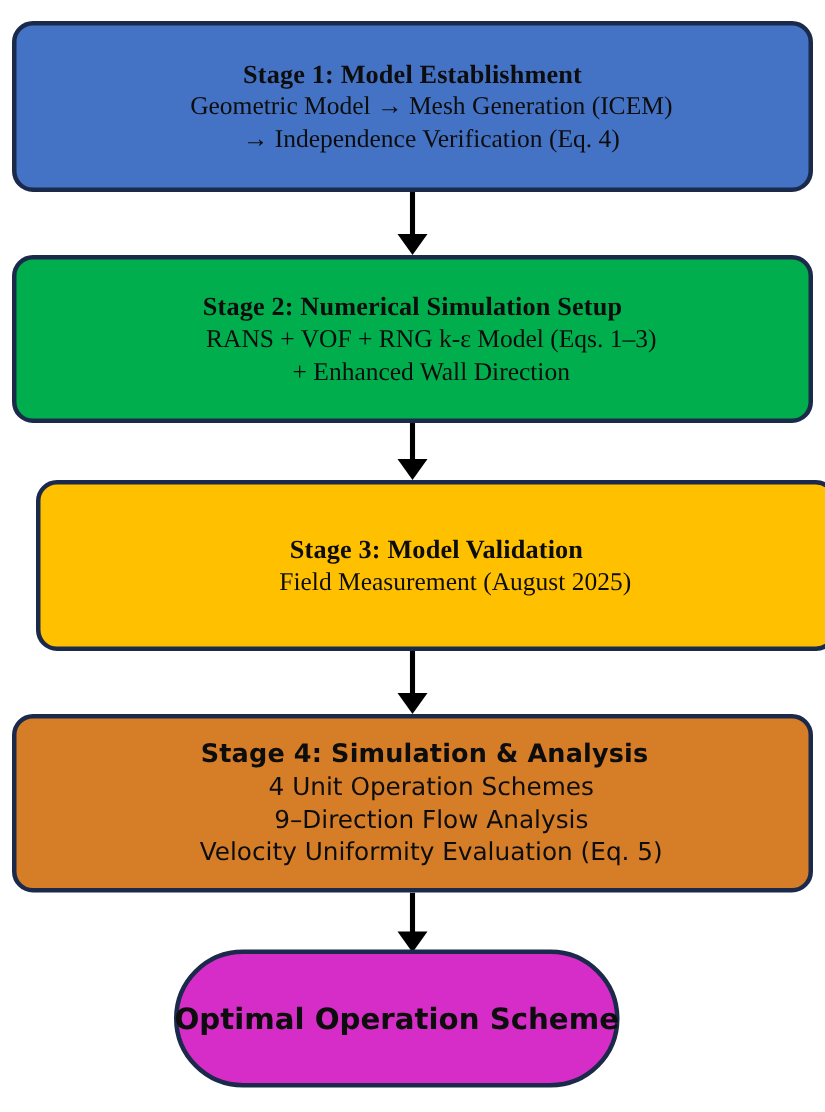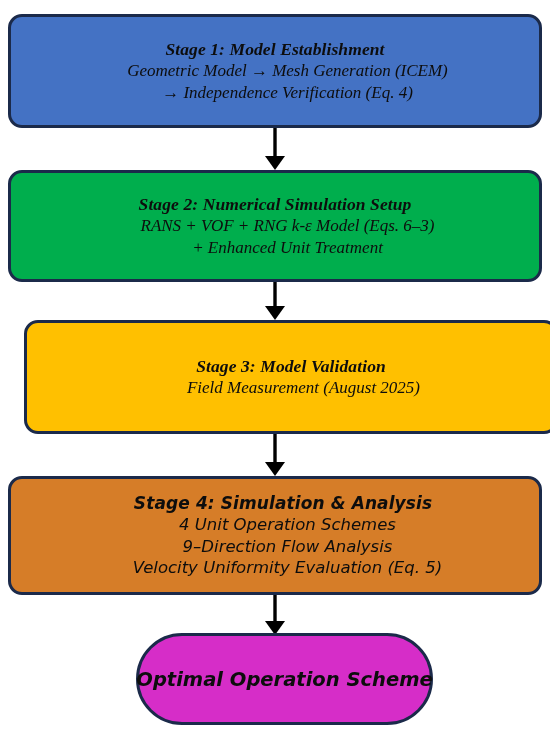--- a/index.html
+++ b/index.html
@@ -10,21 +10,20 @@
   body {
     width: 550px;
     height: 741px;
     font-family: "Liberation Serif", "DejaVu Serif", serif;
     overflow: hidden;
   }
   #flow {
     position: relative;
     width: 550px;
     height: 741px;
-    font-style: italic;
   }
 
   
   .node {
     position: absolute;
     box-sizing: border-box;
     border: 3px solid #1b2a4a;
     border-radius: 14px;
     display: flex;
     flex-direction: column;
@@ -100,22 +99,22 @@
 
   <div class="connector" style="top:128px; height:42px;">
     <svg width="550" height="42" viewBox="0 0 550 42">
       <line x1="275" y1="0" x2="275" y2="30" stroke="#000000" stroke-width="3.4"></line>
       <polygon points="265,28 285,28 275,42" fill="#000000"></polygon>
     </svg>
   </div>
 
   <div class="node serif" id="node-stage-2" style="left: 8px; top: 170px; width: 534px; height: 112px; background: rgb(0, 174, 77); border-color: rgb(27, 42, 74);">
     <div class="title">Stage 2: Numerical Simulation Setup</div>
-    <div class="line">RANS + VOF + RNG k-ε Model (Eqs. 6–3)</div>
-    <div class="line">+ Enhanced Unit Treatment</div>
+    <div class="line">RANS + VOF + RNG k-ε Model (Eqs. 1–3)</div>
+    <div class="line">+ Enhanced Wall Direction</div>
   </div>
 
   <div class="connector" style="top:282px; height:38px;">
     <svg width="550" height="38" viewBox="0 0 550 38">
       <line x1="275" y1="0" x2="275" y2="26" stroke="#000000" stroke-width="3.4"></line>
       <polygon points="265,24 285,24 275,38" fill="#000000"></polygon>
     </svg>
   </div>
 
   <div class="node serif" id="node-stage-3" style="left: 24px; top: 320px; width: 534px; height: 114px; background: rgb(255, 192, 0); border-color: rgb(27, 42, 74);">
@@ -137,17 +136,17 @@
     <div class="line">Velocity Uniformity Evaluation (Eq. 5)</div>
   </div>
 
   <div class="connector" style="top:595px; height:40px;">
     <svg width="550" height="40" viewBox="0 0 550 40">
       <line x1="275" y1="0" x2="275" y2="28" stroke="#000000" stroke-width="3.4"></line>
       <polygon points="265,26 285,26 275,40" fill="#000000"></polygon>
     </svg>
   </div>
 
-  <div class="terminator sans" id="node-terminator" style="left: 136px; top: 633px; width: 297px; height: 92px; background: rgb(214, 45, 200); border-color: rgb(27, 42, 74);">
+  <div class="terminator sans" id="node-terminator" style="left: 116px; top: 633px; width: 297px; height: 92px; background: rgb(214, 45, 200); border-color: rgb(27, 42, 74);">
     <div class="term-label">Optimal Operation Scheme</div>
   </div>
 
 </div>
 
 </body></html>

